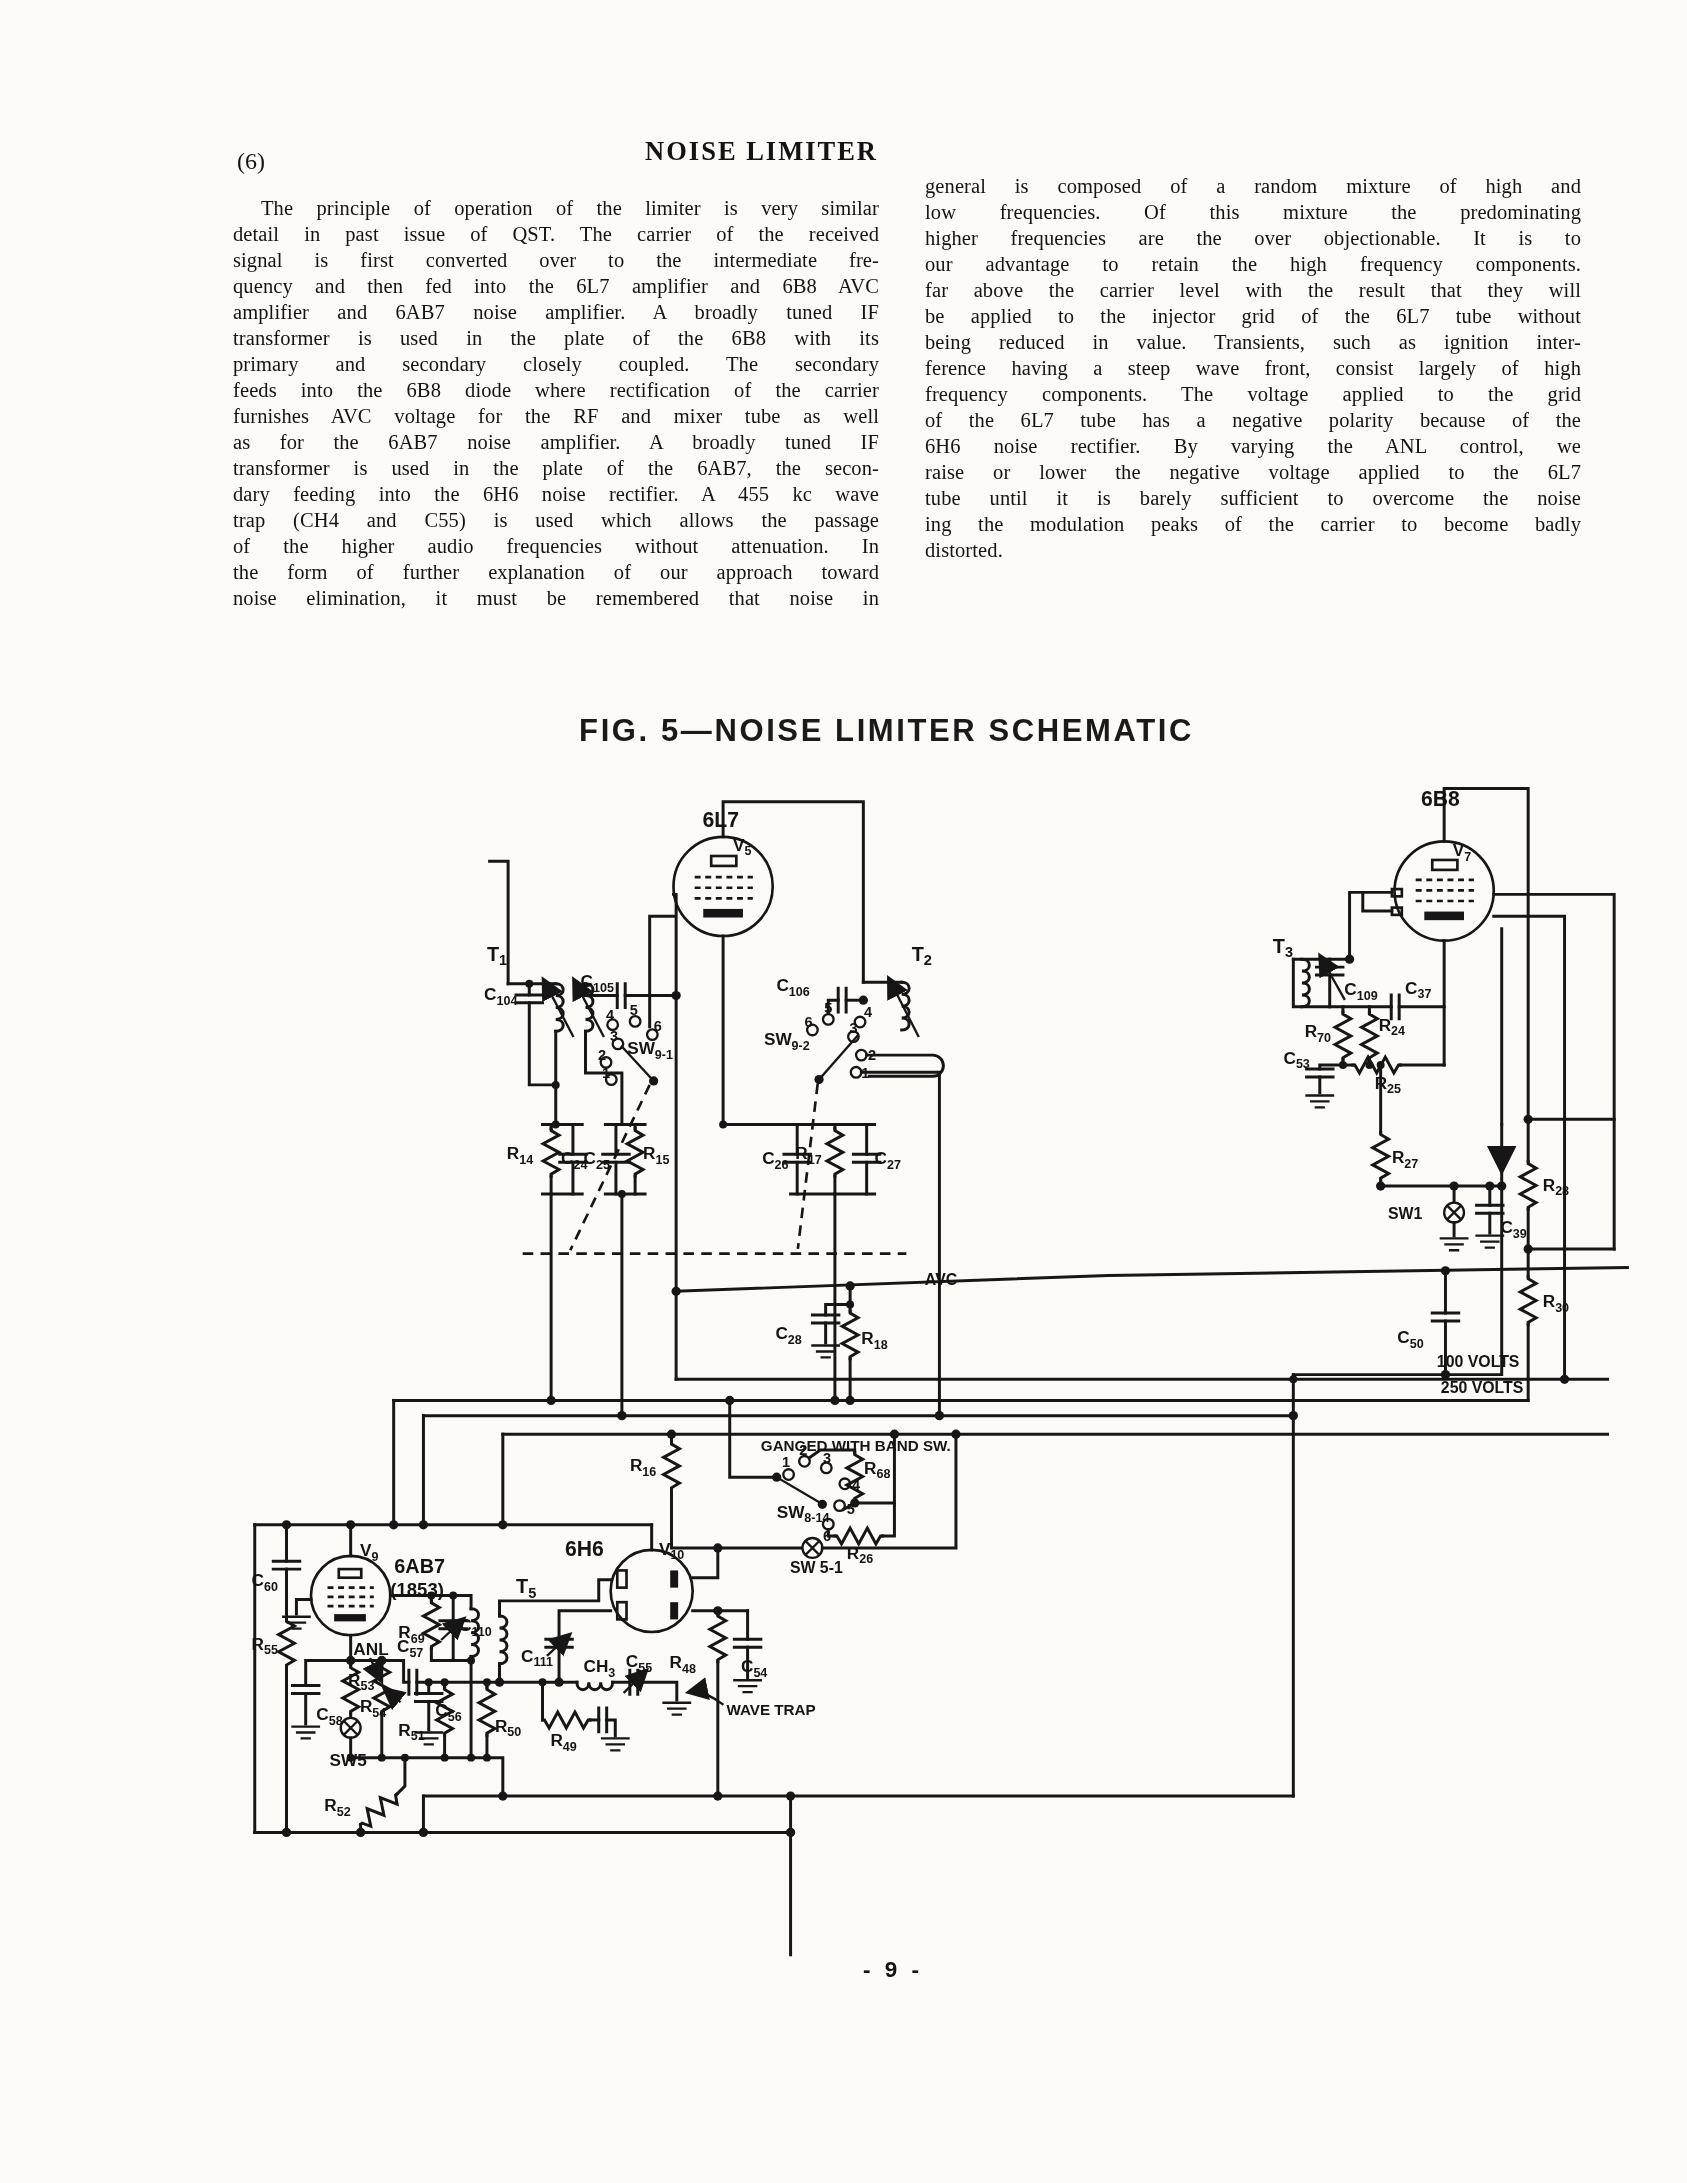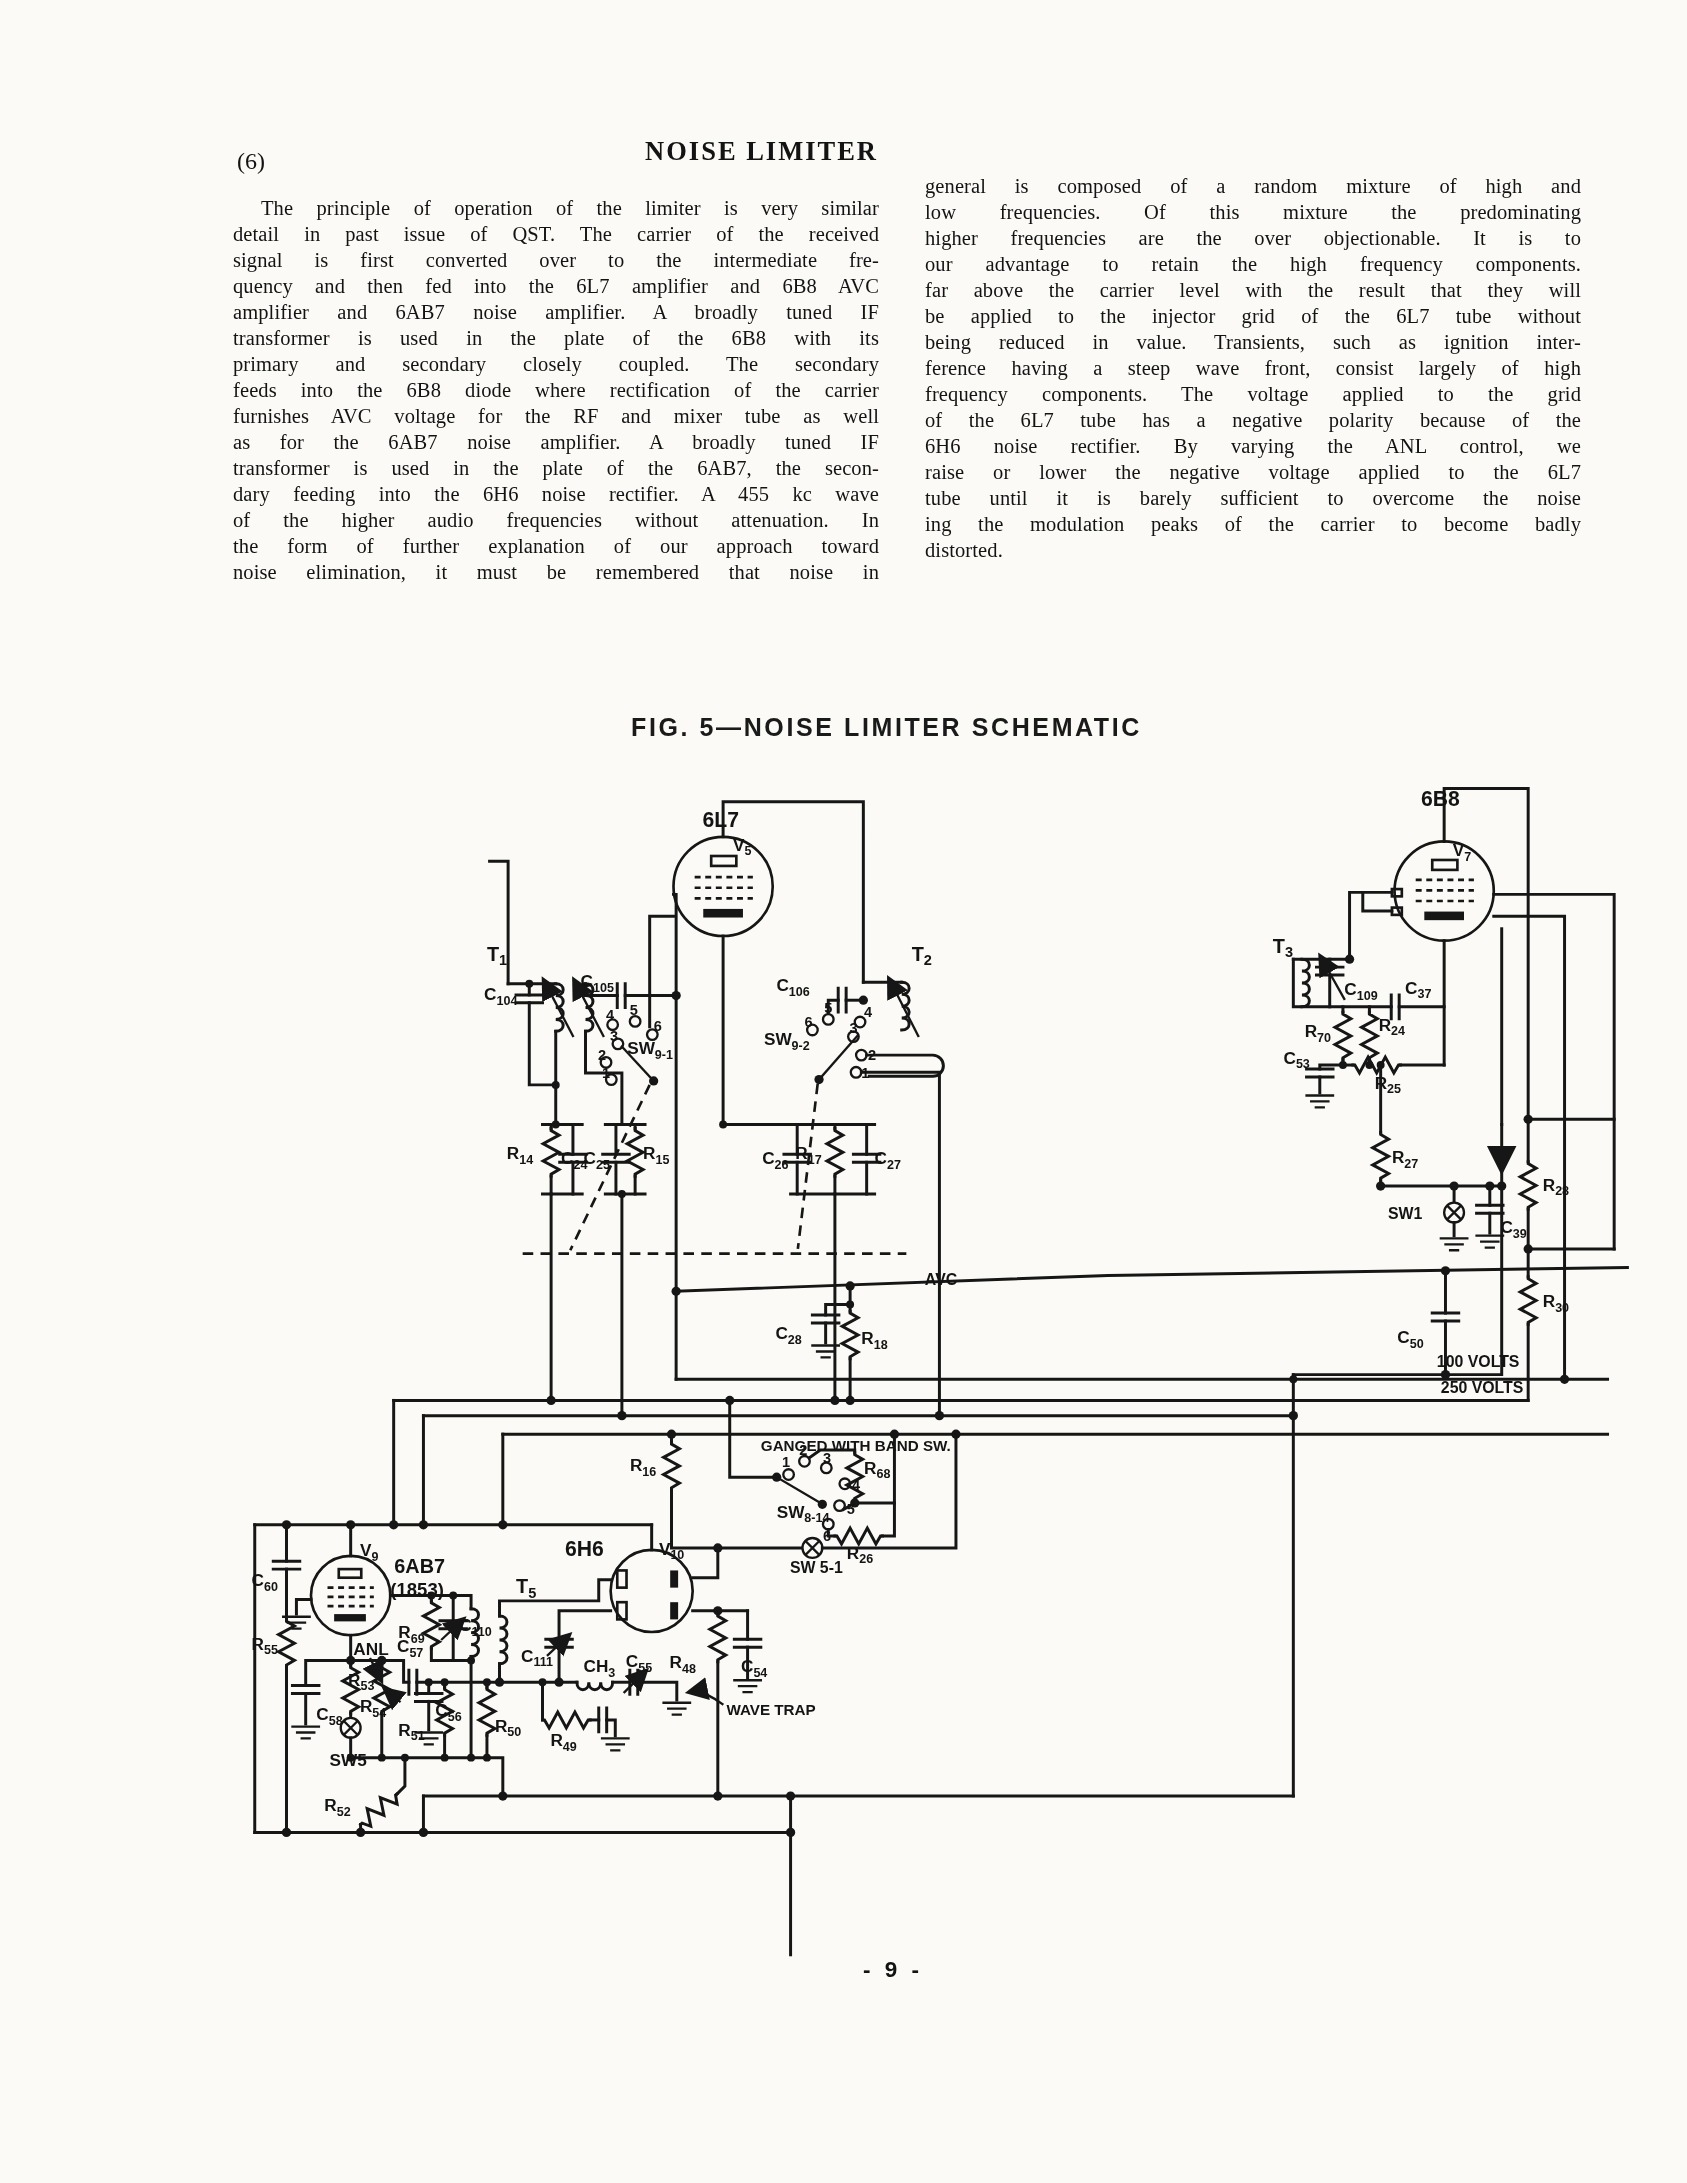--- a/index.html
+++ b/index.html
@@ -9,21 +9,21 @@
   #section-num{left:237px;top:148px;font-size:24px;}
   #article-title{left:233px;top:136px;width:645px;text-align:right;font-size:26.5px;font-weight:bold;letter-spacing:2px;}
   .col{position:absolute;font-size:20.5px;line-height:26px;letter-spacing:0.1px;}
   #col-left{left:233px;top:187px;width:646px;}
   #col-right{left:925px;top:173px;width:656px;}
   .tline{text-align:justify;text-align-last:justify;white-space:normal;height:26px;overflow:hidden;}
   #col-left .tline:first-child{text-indent:28px;margin-top:8px;}
   #col-right .tline:last-child{text-align-last:left;}
   
   #fig-caption{left:0;top:713px;width:1687px;padding-left:86px;box-sizing:border-box;text-align:center;
-    font-family:"Liberation Sans",sans-serif;font-size:25px;font-weight:bold;letter-spacing:2.6px;color:#1a1a1a;}
+    font-family:"Liberation Sans",sans-serif;font-size:31px;font-weight:bold;letter-spacing:2.6px;color:#1a1a1a;}
   #page-number{left:0;top:1957px;width:1687px;padding-left:99px;box-sizing:border-box;text-align:center;
     font-family:"Liberation Sans",sans-serif;font-size:22.5px;font-weight:bold;letter-spacing:4px;}
   
   #schem{position:absolute;left:0;top:0;}
   .w{fill:none;stroke:#161616;stroke-width:4.5;stroke-linecap:square;stroke-linejoin:miter;}
   .wd{fill:none;stroke:#161616;stroke-width:4;stroke-dasharray:16 11;}
   .thin{stroke-width:3.5;}
   .dot{fill:#161616;stroke:none;}
   .ct{fill:#fbfaf6;stroke:#161616;stroke-width:3.5;}
   .fil{fill:#161616;stroke:none;}
@@ -43,20 +43,21 @@
     <div class="tline">signal is first converted over to the intermediate fre-</div>
     <div class="tline">quency and then fed into the 6L7 amplifier and 6B8 AVC</div>
     <div class="tline">amplifier and 6AB7 noise amplifier. A broadly tuned IF</div>
     <div class="tline">transformer is used in the plate of the 6B8 with its</div>
     <div class="tline">primary and secondary closely coupled. The secondary</div>
     <div class="tline">feeds into the 6B8 diode where rectification of the carrier</div>
     <div class="tline">furnishes AVC voltage for the RF and mixer tube as well</div>
     <div class="tline">as for the 6AB7 noise amplifier. A broadly tuned IF</div>
     <div class="tline">transformer is used in the plate of the 6AB7, the secon-</div>
     <div class="tline">dary feeding into the 6H6 noise rectifier. A 455 kc wave</div>
+    <div class="tline">trap (CH4 and C55) is used which allows the passage</div>
     <div class="tline">of the higher audio frequencies without attenuation. In</div>
     <div class="tline">the form of further explanation of our approach toward</div>
     <div class="tline">noise elimination, it must be remembered that noise in</div>
   </div>
 <div class="col" id="col-right">
     <div class="tline">general is composed of a random mixture of high and</div>
     <div class="tline">low frequencies. Of this mixture the predominating</div>
     <div class="tline">higher frequencies are the over objectionable. It is to</div>
     <div class="tline">our advantage to retain the high frequency components.</div>
     <div class="tline">far above the carrier level with the result that they will</div>

